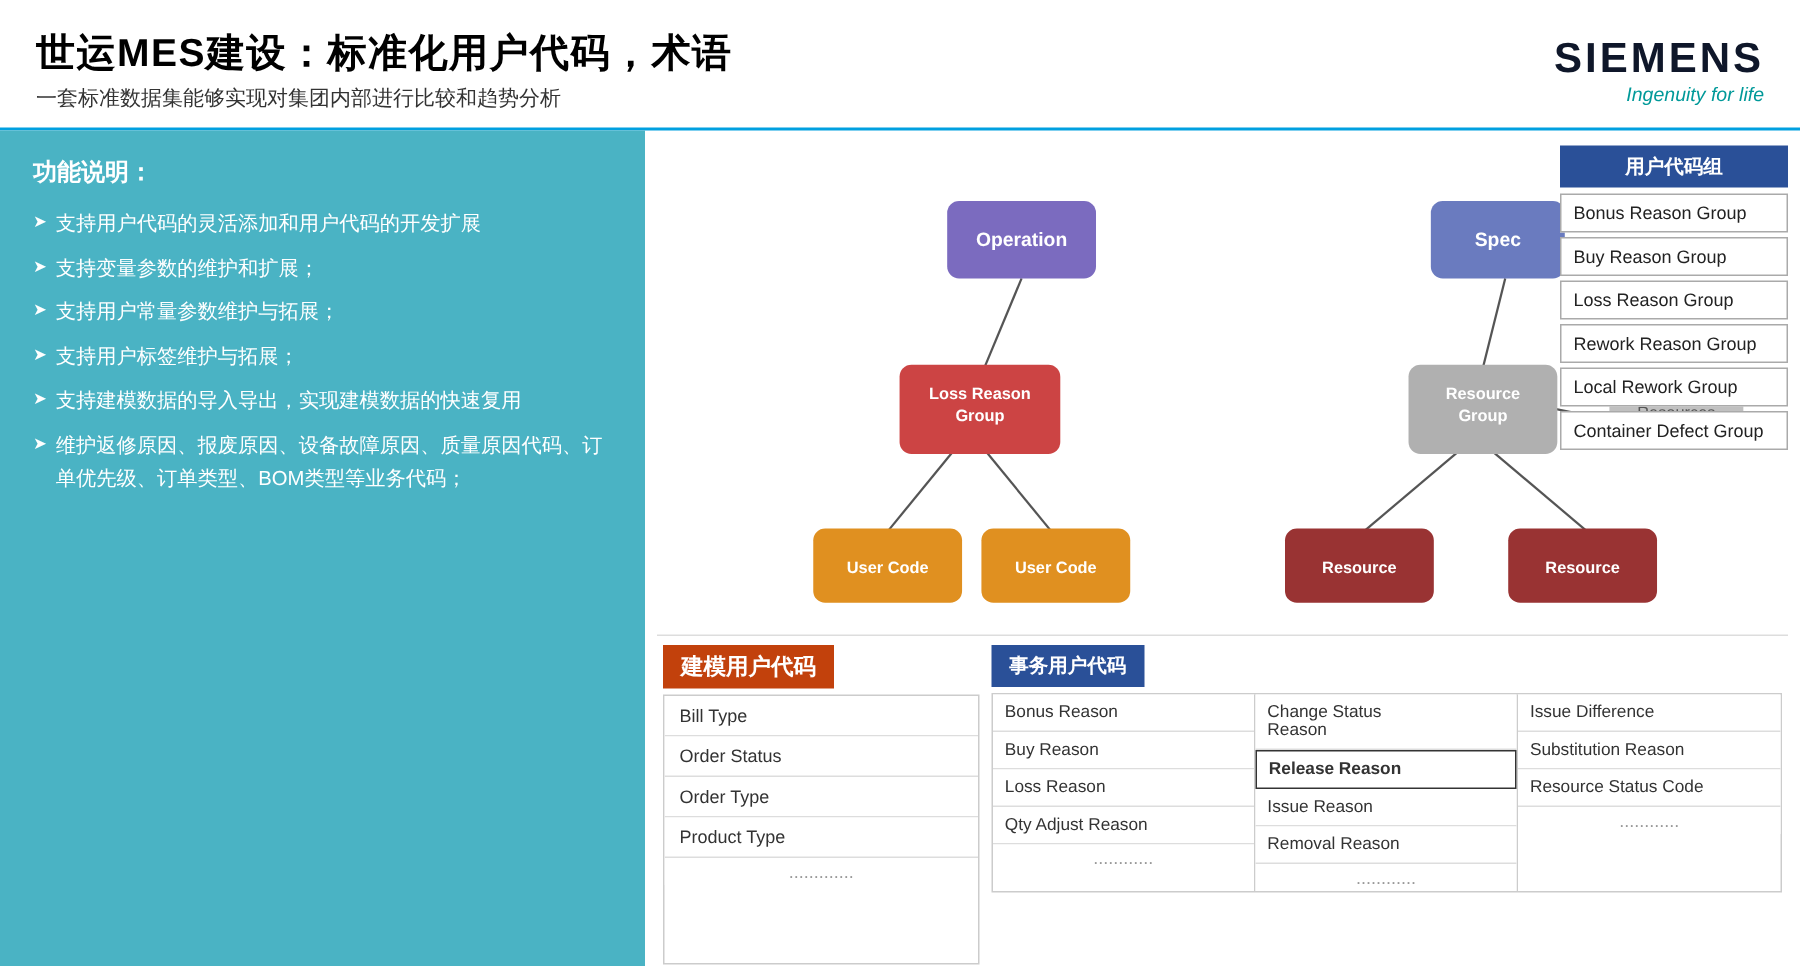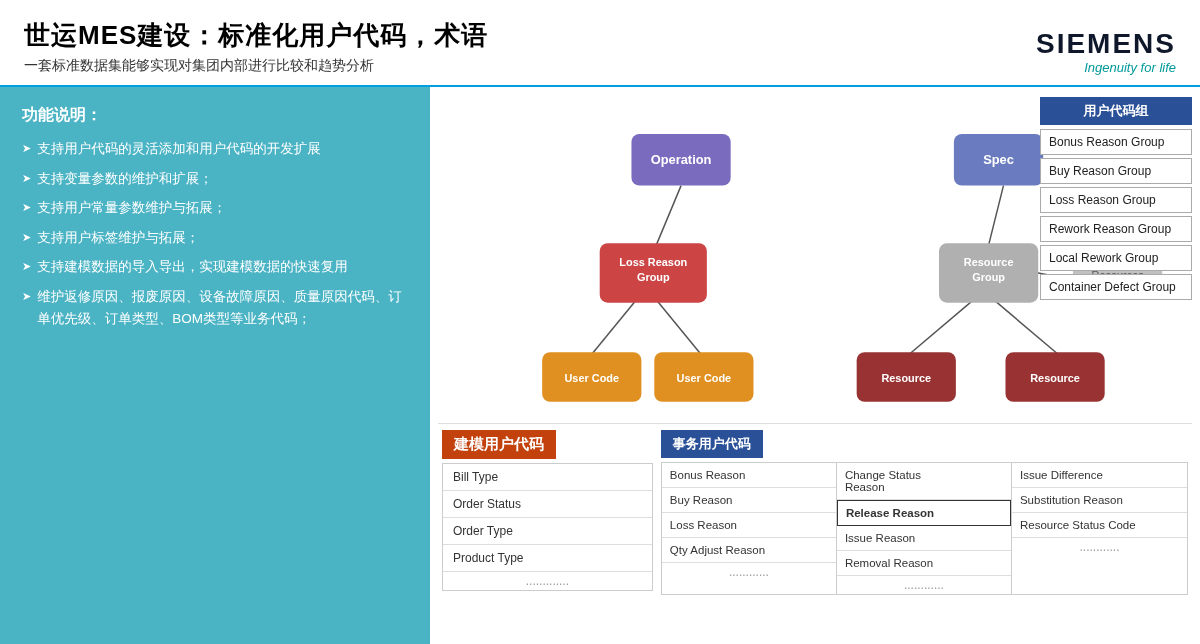--- a/index.html
+++ b/index.html
@@ -2,21 +2,21 @@
 <html><head>
   <meta charset="utf-8">
   <style>
     * { box-sizing: border-box; margin: 0; padding: 0; }
     body { font-family: 'Arial', sans-serif; background: #fff; width: 1200px; height: 644px; overflow: hidden; }
 
     
     .header {
       display: flex;
       justify-content: space-between;
-      align-items: flex-end;
+      align-items: center;
       padding: 18px 24px 10px 24px;
       border-bottom: 2px solid #00a0e0;
     }
     .header-title-block {}
     .header-title {
       font-size: 26px;
       font-weight: bold;
       color: #000;
       letter-spacing: 1px;
     }
@@ -152,21 +152,21 @@
       background: #2a5098;
       color: #fff;
       font-size: 13px;
       font-weight: bold;
       padding: 5px 12px;
       margin-bottom: 4px;
       display: inline-block;
     }
     .code-list {
       border: 1px solid #ccc;
-      height: 128px;
+      height: 180px;
       overflow: hidden;
     }
     .code-list-item {
       border-bottom: 1px solid #ddd;
       padding: 6px 10px;
       font-size: 12px;
       color: #333;
       background: #fff;
     }
     .code-list-item:last-child {

